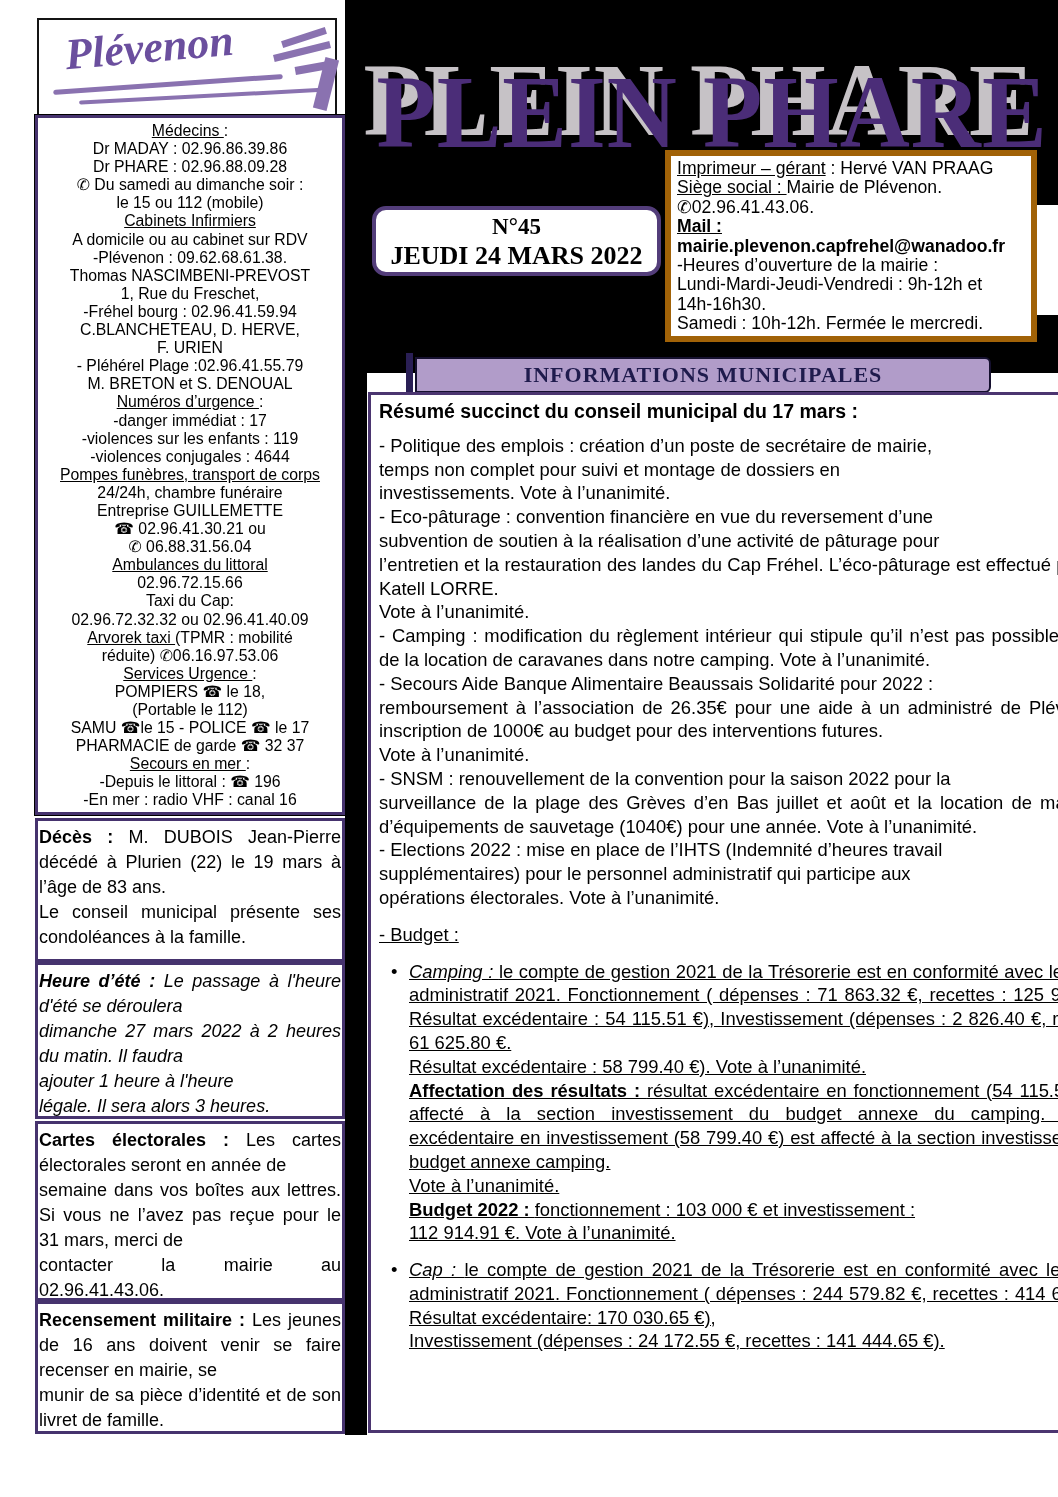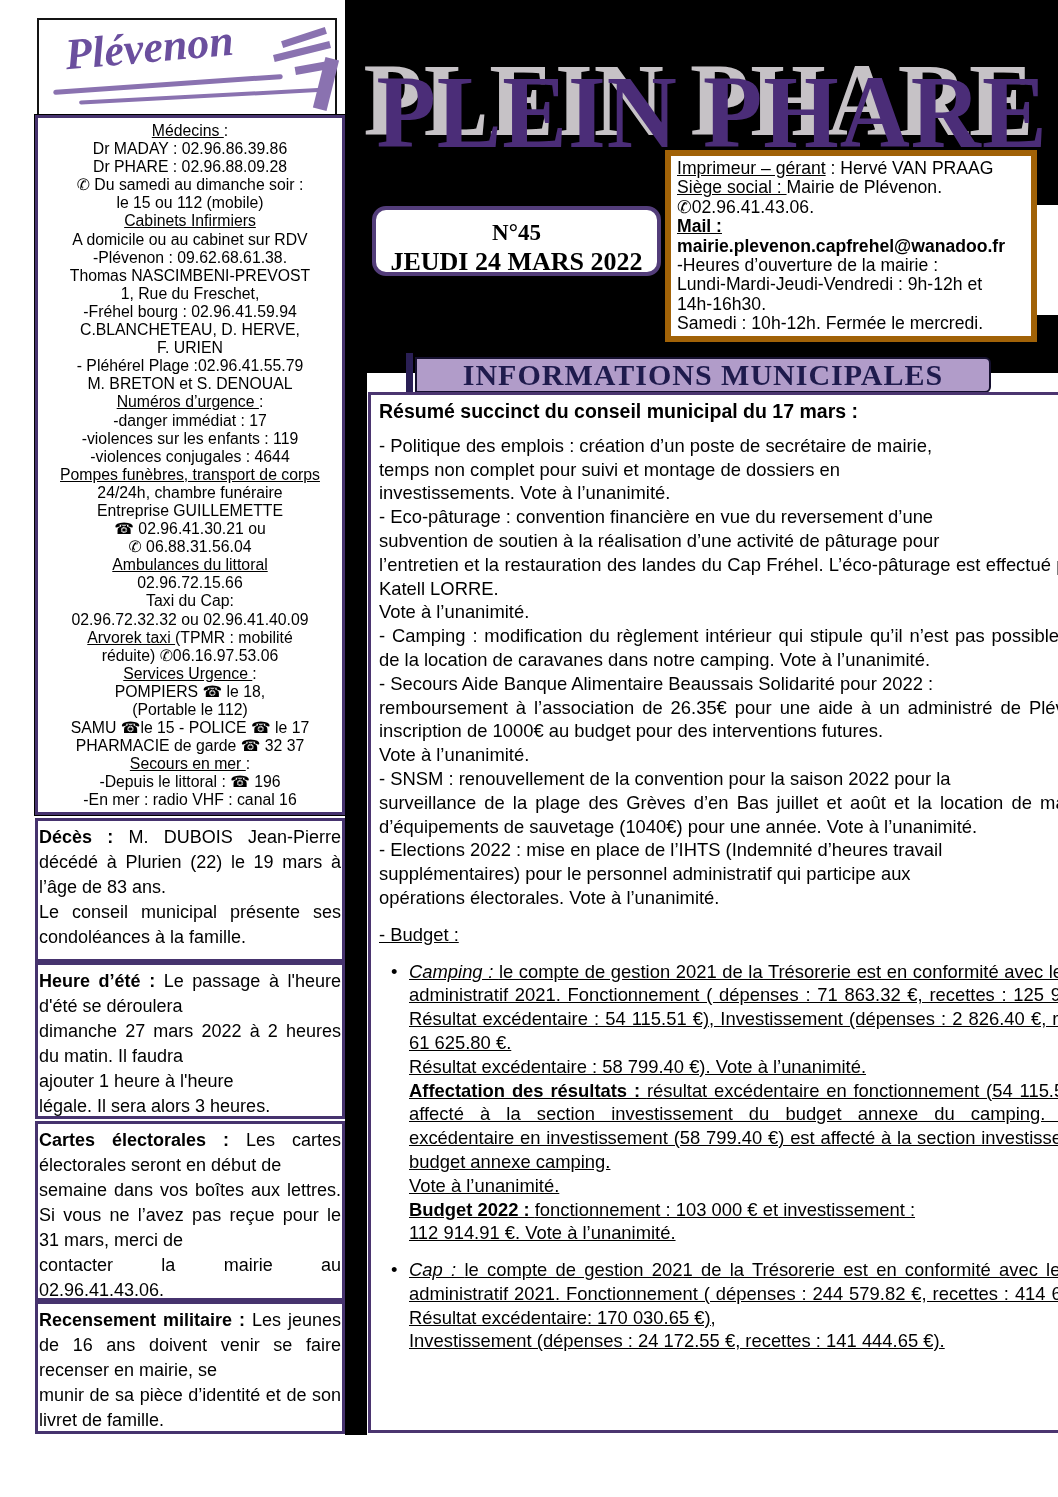--- a/index.html
+++ b/index.html
@@ -24,42 +24,42 @@
     font-style:italic;font-size:17px;color:#6b4f9e;margin-top:43px;}
   .wing{position:absolute;background:#8a72b0;}
   .w1{right:8px;top:14px;width:46px;height:7px;transform:rotate(-18deg);}
   .w2{right:4px;top:28px;width:58px;height:7px;transform:rotate(-14deg);}
   .w3{right:6px;top:44px;width:34px;height:8px;transform:rotate(-10deg);}
   .w4{right:2px;top:38px;width:14px;height:52px;background:#8a72b0;transform:rotate(14deg);}
   
   .issue-box{position:absolute;left:372px;top:206px;width:289px;height:70px;background:#fff;
     border:4px solid #533d7a;border-radius:14px;text-align:center;
     font-family:"Liberation Serif",serif;font-weight:bold;box-sizing:border-box;}
-  .issue-number{font-size:23px;line-height:30px;margin-top:8px;}
+  .issue-number{font-size:23px;line-height:30px;margin-top:2px;}
   .issue-date{font-size:26px;line-height:28px;}
   
   .imprint-box{position:absolute;left:665px;top:150px;width:372px;height:192px;background:#fff;
     border:6px solid #a16207;box-sizing:border-box;padding:3px 6px;
     font-size:17.6px;line-height:19.4px;}
   .imprint-box .line{white-space:nowrap;overflow:hidden;}
   
   .banner-tab{position:absolute;left:406px;top:353px;width:7px;height:43px;background:#2a1f55;}
   .banner{position:absolute;left:415px;top:357px;width:576px;height:36px;background:#b19cc9;
     border:2px solid #15102e;box-sizing:border-box;color:#1f1b4d;
-    font-family:"Liberation Serif",serif;font-weight:bold;font-size:30px;line-height:31px;
+    font-family:"Liberation Serif",serif;font-weight:bold;font-size:22px;line-height:31px;
     text-align:center;letter-spacing:1px;border-radius:0 6px 6px 0;}
   
   .contacts-box{position:absolute;left:35px;top:115px;width:310px;height:700px;background:#fff;
     border:3px solid #46336e;outline:1px solid #000;box-sizing:border-box;padding:4px 2px;
     font-size:15.8px;line-height:18.1px;}
   .contacts-box .line{text-align:center;}
   .info-box{position:absolute;left:35px;width:310px;background:#fff;border:3px solid #46336e;
     box-sizing:border-box;padding:4px 1px;font-size:18px;line-height:25px;text-align:justify;}
   .box-deces{top:818px;height:144px;}
-  .box-heure{top:962px;height:157px;}
+  .box-heure{top:962px;height:157px;font-style:italic;}
   .box-cartes{top:1121px;height:180px;}
   .box-recensement{top:1301px;height:133px;}
   
   .main-box{position:absolute;left:368px;top:392px;width:774px;height:1041px;background:#fff;
     border:3px solid #4b3570;box-sizing:border-box;padding:5px 10px 0 8px;
     font-size:18.4px;line-height:23.8px;text-align:justify;overflow:hidden;}
   .main-box .title{font-weight:bold;font-size:19.5px;text-align:left;margin-bottom:10px;}
   .main-box .bullet{padding-left:30px;position:relative;}
   .main-box .bullet::before{content:"\2022";position:absolute;left:12px;top:0;}
   .main-box .gap{margin-top:13px;text-decoration:underline;}
@@ -153,21 +153,21 @@
     </div>
 
   <div class="info-box box-deces">
       <div class="line"><span class="b">Décès :  </span><span>M. DUBOIS Jean-Pierre décédé à Plurien (22) le 19 mars à l’âge de 83 ans.</span></div>
       <div class="line"><span>Le conseil municipal présente ses condoléances à la famille.</span></div>
     </div>
   <div class="info-box box-heure">
       <div class="line"><span class="b">Heure d’été : </span><span>Le passage à l'heure d'été se déroulera</span><br><span>dimanche 27 mars 2022 à 2 heures du matin. Il faudra</span><br><span>ajouter 1 heure à l'heure</span><br><span>légale. Il sera alors 3 heures.</span></div>
     </div>
   <div class="info-box box-cartes">
-      <div class="line"><span class="b">Cartes électorales : </span><span>Les cartes électorales seront en début de</span><br><span>semaine dans vos boîtes aux lettres. Si vous ne l’avez pas reçue pour le 31 mars, merci de</span><br><span>contacter la mairie au 02.96.41.43.06.</span></div>
+      <div class="line"><span class="b">Cartes électorales : </span><span>Les cartes électorales seront en année de</span><br><span>semaine dans vos boîtes aux lettres. Si vous ne l’avez pas reçue pour le 31 mars, merci de</span><br><span>contacter la mairie au 02.96.41.43.06.</span></div>
     </div>
   <div class="info-box box-recensement">
       <div class="line"><span class="b">Recensement militaire : </span><span>Les jeunes de 16 ans doivent venir se faire recenser en mairie, se</span><br><span>munir de sa pièce d’identité et de son livret de famille.</span></div>
     </div>
 
   <div class="main-box">
       <div class="line title"><span>Résumé succinct du conseil municipal du 17 mars :</span></div>
       <div class="line p"><span>- Politique des emplois :  création d’un poste de secrétaire de mairie,</span><br><span>temps non complet pour suivi et montage de dossiers en</span><br><span>investissements. Vote à l’unanimité.</span></div>
       <div class="line p"><span>- Eco-pâturage : convention financière en vue du reversement d’une</span><br><span>subvention de soutien à la réalisation d’une activité de pâturage pour</span><br><span>l’entretien et la restauration des landes du Cap Fréhel. L’éco-pâturage est effectué par Mme Katell LORRE.</span><br><span>Vote à l’unanimité.</span></div>
       <div class="line p"><span>- Camping : modification du règlement intérieur qui stipule qu’il n’est pas possible de faire de la location de caravanes dans notre camping. Vote à l’unanimité.</span></div>

